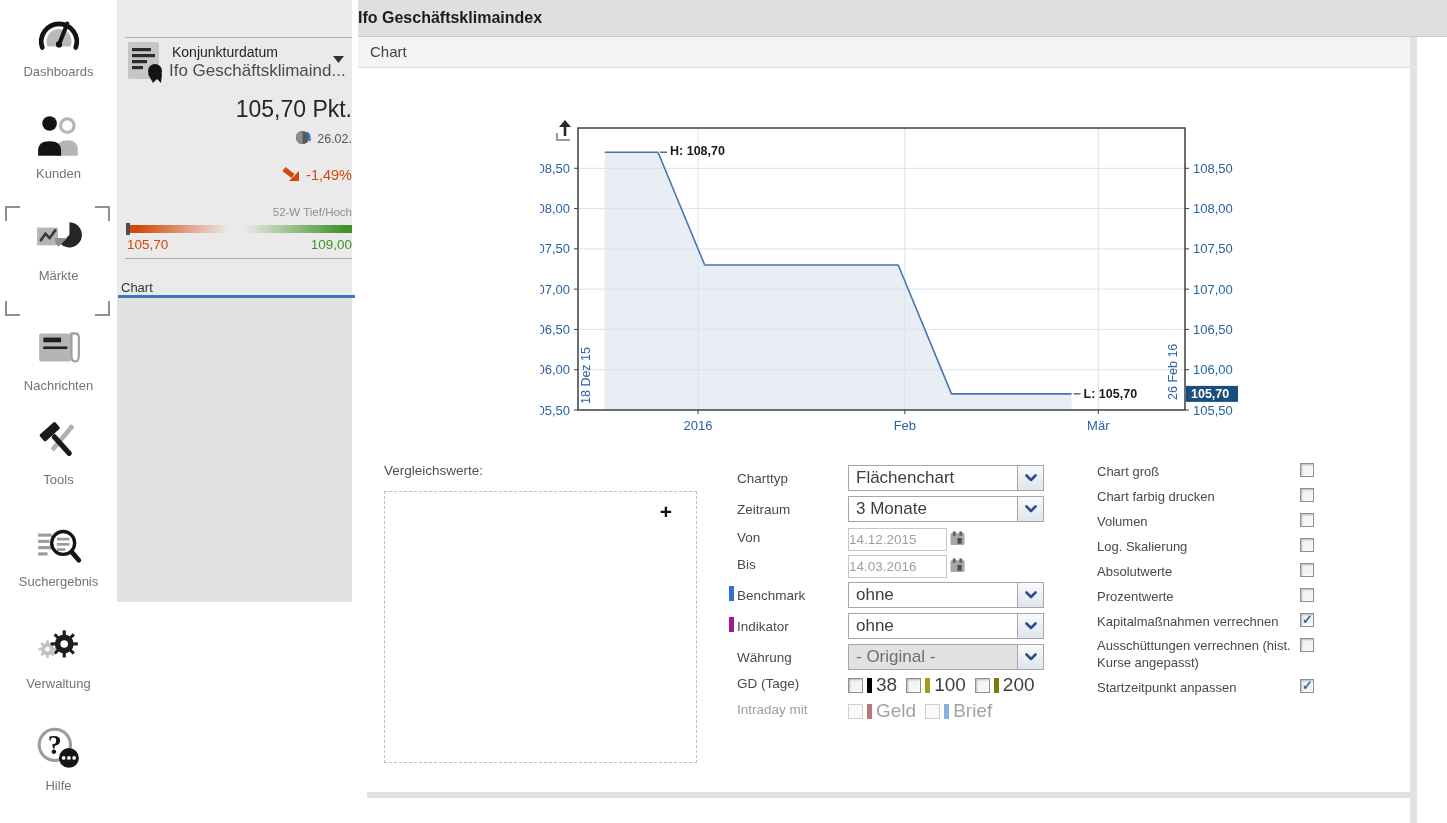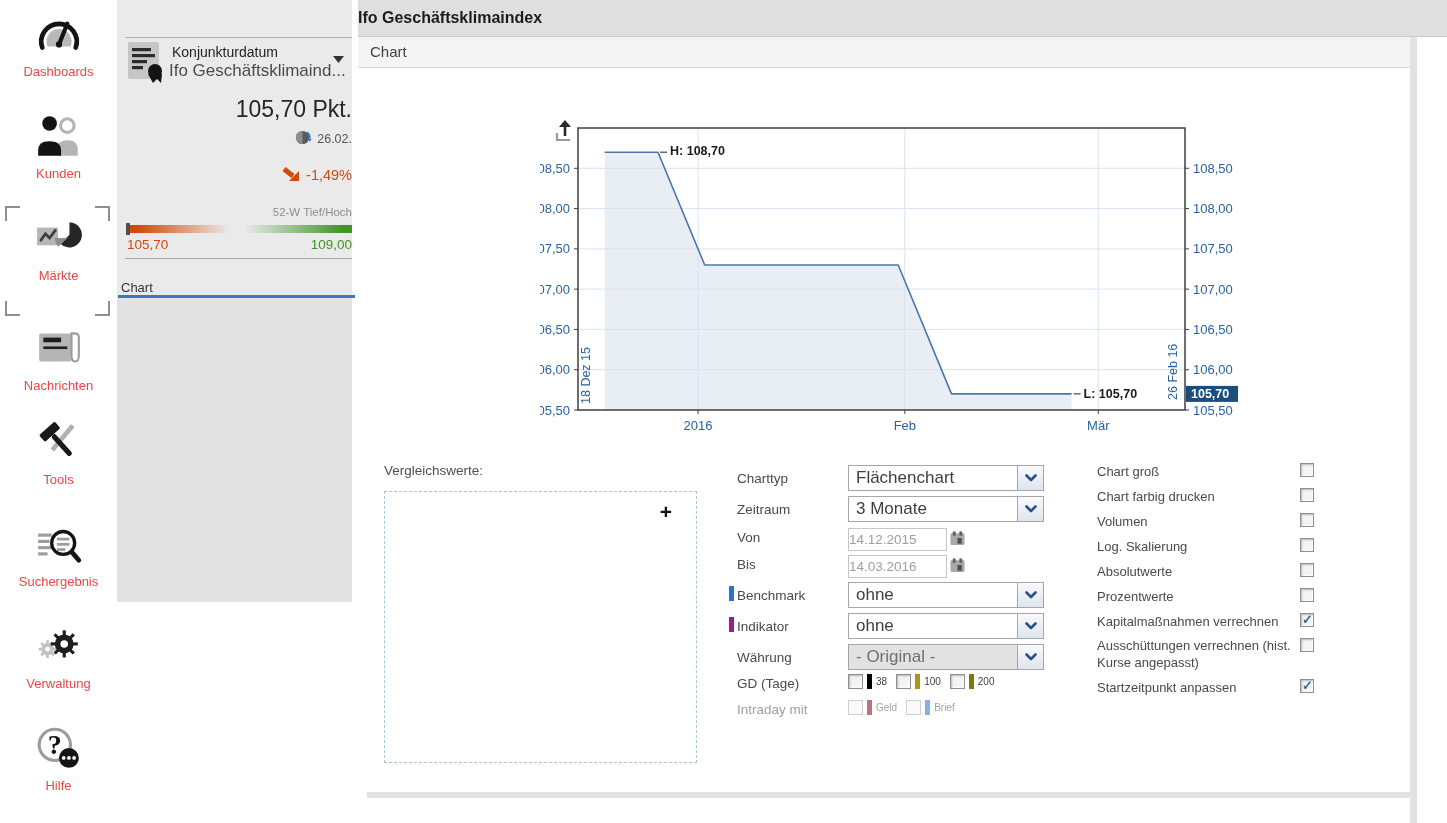--- a/index.html
+++ b/index.html
@@ -4,21 +4,21 @@
 <style>
   html,body{margin:0;padding:0;background:#fff;}
   body{font-family:"Liberation Sans",sans-serif;}
   #root{position:relative;width:1447px;height:823px;overflow:hidden;background:#fff;}
 
   
   #sidebar{position:absolute;left:0;top:0;width:117px;height:823px;background:#fff;}
   .side-item{position:absolute;left:0;width:117px;height:96px;text-align:center;cursor:pointer;}
   .sicon{display:block;width:48px;height:48px;margin:0 auto;}
   .sicon svg{width:48px;height:48px;display:block;}
-  .slbl{display:block;margin-top:6px;font-size:13px;color:#ef4444;}
+  .slbl{display:block;margin-top:6px;font-size:13px;color:#737373;}
   .bk{position:absolute;width:13px;height:13px;border:0 solid #8f8f8f;}
   .bk.tl{left:5px;top:-8px;border-left-width:2px;border-top-width:2px;}
   .bk.tr{right:7px;top:-8px;border-right-width:2px;border-top-width:2px;}
   .bk.bl{left:5px;bottom:-6px;border-left-width:2px;border-bottom-width:2px;}
   .bk.br{right:7px;bottom:-6px;border-right-width:2px;border-bottom-width:2px;}
 
   
   #panel2{position:absolute;left:117px;top:0;width:235px;height:602px;background:#eaeaea;}
   .p2-divider{position:absolute;left:8px;top:37px;width:227px;height:1px;background:#b0b0b0;}
   .p2-doc{position:absolute;left:10px;top:40px;width:38px;height:44px;}
@@ -66,21 +66,21 @@
 
   .din{position:absolute;width:99px;height:23px;border:1px solid #c6c6c6;box-sizing:border-box;font-size:13.5px;color:#9f9f9f;padding:0 0;background:#fff;font-family:"Liberation Sans",sans-serif;}
   .cal{position:absolute;width:15px;height:15px;cursor:pointer;}
 
   .cbx{display:inline-block;background:#f4f4f4;border:1px solid #8f8f8f;box-shadow:inset 1px 1px 2px rgba(0,0,0,.25), inset -1px -1px 1px #fff;position:relative;box-sizing:border-box;flex:none;}
   .cb{width:14px;height:14px;}
   .cb15{width:15px;height:15px;}
   .cbx.checked::after{content:"✓";position:absolute;left:1px;top:-2px;font-size:13px;font-weight:bold;color:#3a6aa4;}
   .cbx.dis{background:#fafafa;border-color:#cfcfcf;box-shadow:none;}
 
-  .cbrow{position:absolute;display:flex;align-items:center;font-size:10px;color:#3f3f3f;}
+  .cbrow{position:absolute;display:flex;align-items:center;font-size:19px;color:#3f3f3f;}
   .cg-item{display:inline-flex;align-items:center;margin-right:9px;}
   .swatch{width:5px;height:15px;margin:0 4px;display:inline-block;flex:none;}
   .cbrow .dimtxt{color:#a3a3a3;}
 
   #options-col{position:absolute;left:1097px;top:462px;width:232px;}
   .opt-row{position:relative;margin-bottom:7px;min-height:17px;padding-right:32px;}
   .opt-lbl{font-size:13px;color:#4a4a4a;line-height:17px;display:inline-block;max-width:198px;}
   .opt-row .cbx{position:absolute;left:203px;top:1px;}
 </style>
 </head>

